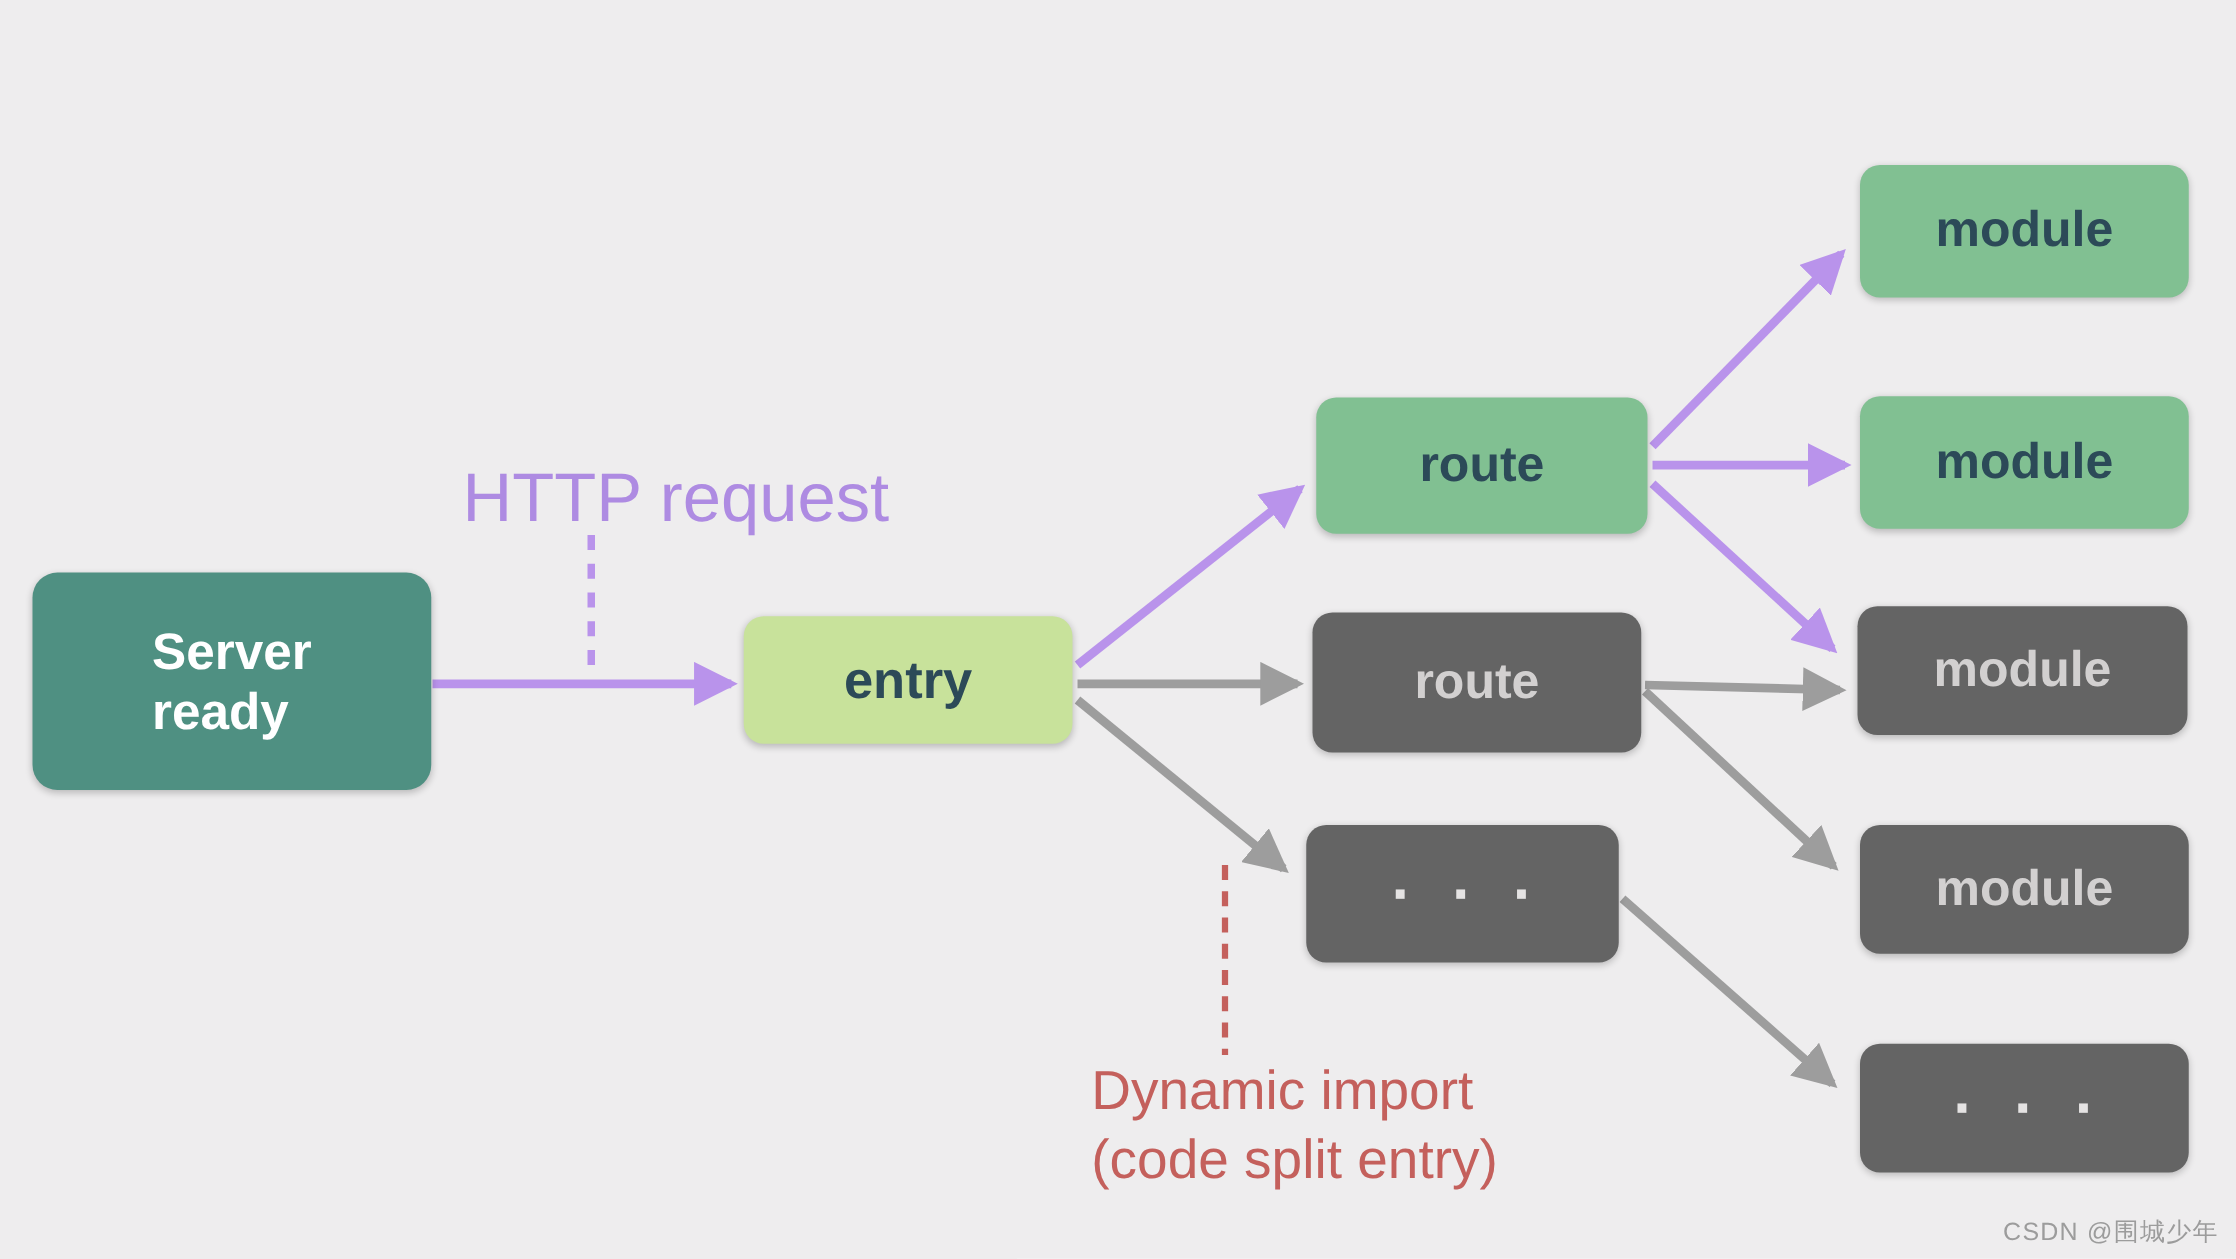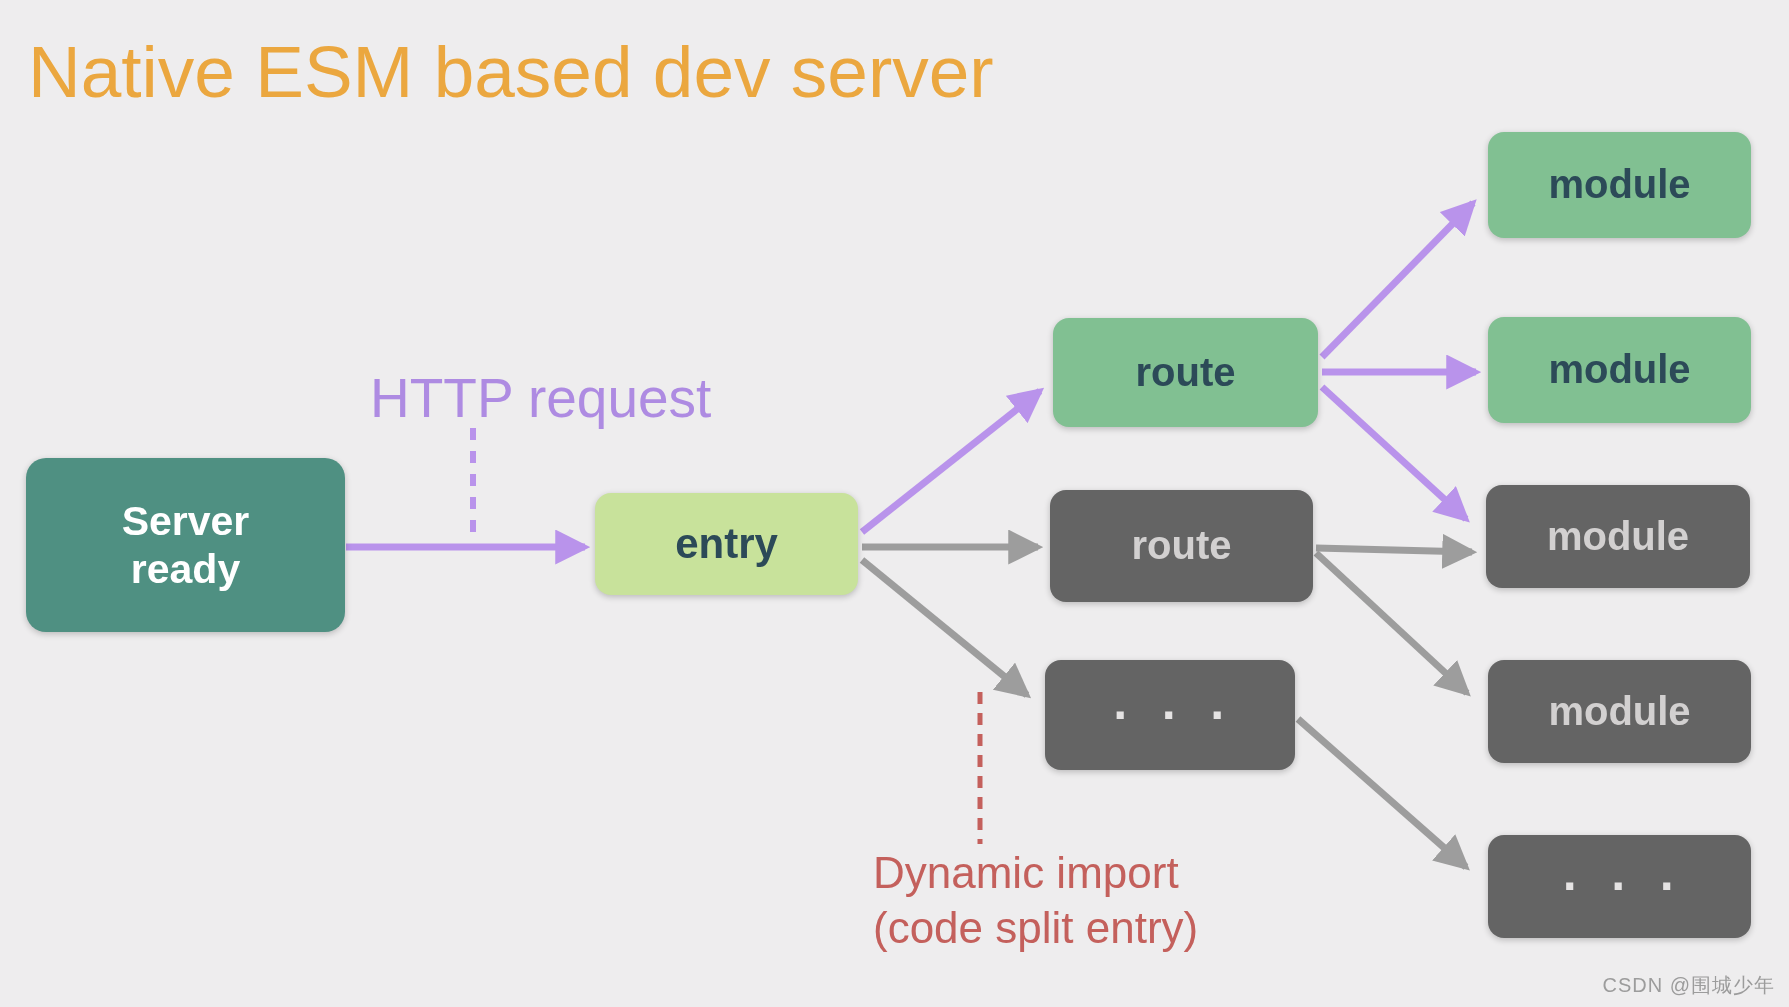--- a/index.html
+++ b/index.html
@@ -12,21 +12,21 @@
   .canvas{
     position:relative; width:1789px; height:1007px; background:var(--bg);
     overflow:hidden; font-family:"Liberation Sans", sans-serif;
   }
   .title{
     position:absolute; left:28px; top:30px; font-size:73px; font-weight:500;
     color:var(--title); letter-spacing:0px; white-space:nowrap;
   }
   .node{
     position:absolute; border-radius:16px; display:flex; align-items:center;
-    justify-content:center; font-weight:bold; text-align:center;
+    justify-content:center; font-weight:bold; text-align:left;
     box-shadow:0 2px 6px rgba(0,0,0,.22); white-space:pre-line; line-height:1.18;
   }
   .teal{ background:var(--teal); color:var(--white_text); font-size:41px; border-radius:20px;}
   .lime{ background:var(--lime); color:var(--dark_node_text); font-size:42px;}
   .green{ background:var(--green); color:var(--dark_node_text); font-size:40px;}
   .gray{ background:var(--gray_node); color:var(--gray_node_text); font-size:40px;}
   .dots{ color:var(--dots_text); font-size:50px; letter-spacing:9px; text-indent:9px;}
   .ann-purple{
     position:absolute; left:370px; top:366px; font-size:55px; color:var(--purple_label);
     white-space:nowrap;
@@ -72,21 +72,20 @@
     <line class="ln-purple" x1="1322" y1="387" x2="1466" y2="519" marker-end="url(#ah-purple)"></line>
 
     <line class="ln-gray" x1="1316" y1="548" x2="1472" y2="552" marker-end="url(#ah-gray)"></line>
     <line class="ln-gray" x1="1316" y1="553" x2="1467" y2="693" marker-end="url(#ah-gray)"></line>
     <line class="ln-gray" x1="1298" y1="719" x2="1466" y2="867" marker-end="url(#ah-gray)"></line>
 
     <line class="dash-purple" x1="473" y1="428" x2="473" y2="533"></line>
     <line class="dash-red" x1="980" y1="692" x2="980" y2="844"></line>
   </svg>
 
-  <div class="title">Native ESM based dev server</div>
 
   <div class="ann-purple">HTTP request</div>
   <div class="ann-red">Dynamic import
 (code split entry)</div>
 
   <div class="node lime" style="left:595px; top:493px; width:263px; height:102px;">entry</div>
 
   <div class="node teal" style="left:26px; top:458px; width:319px; height:174px;">Server
 ready</div>
 

